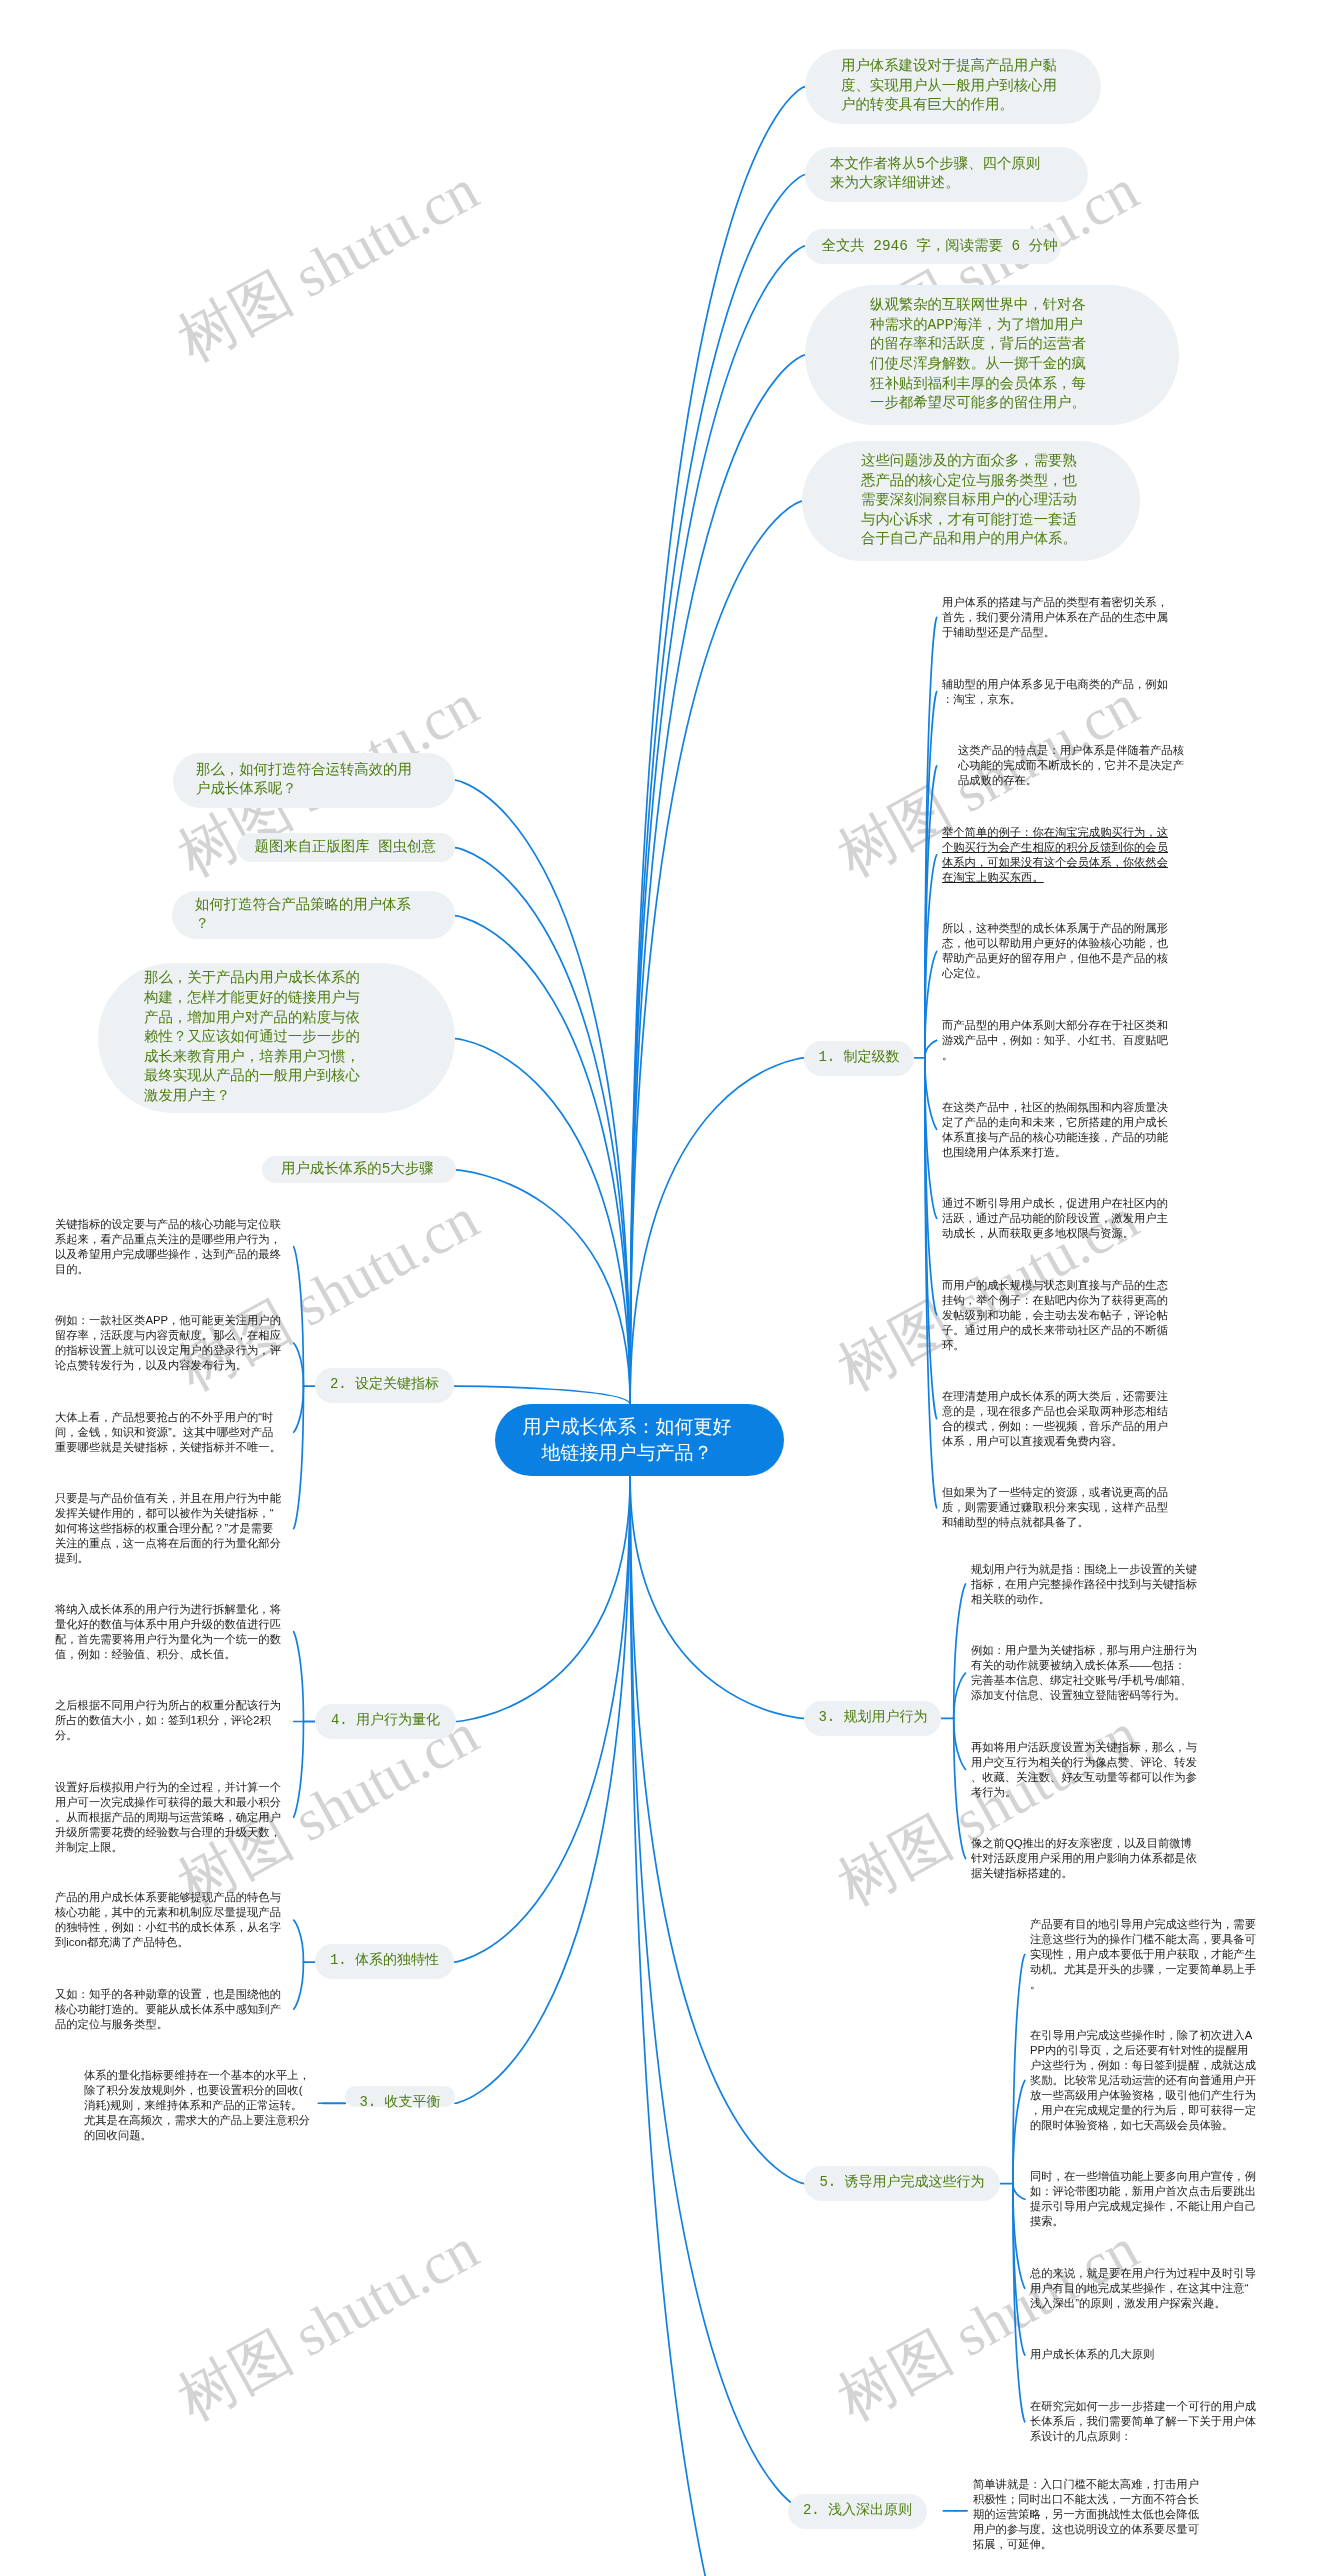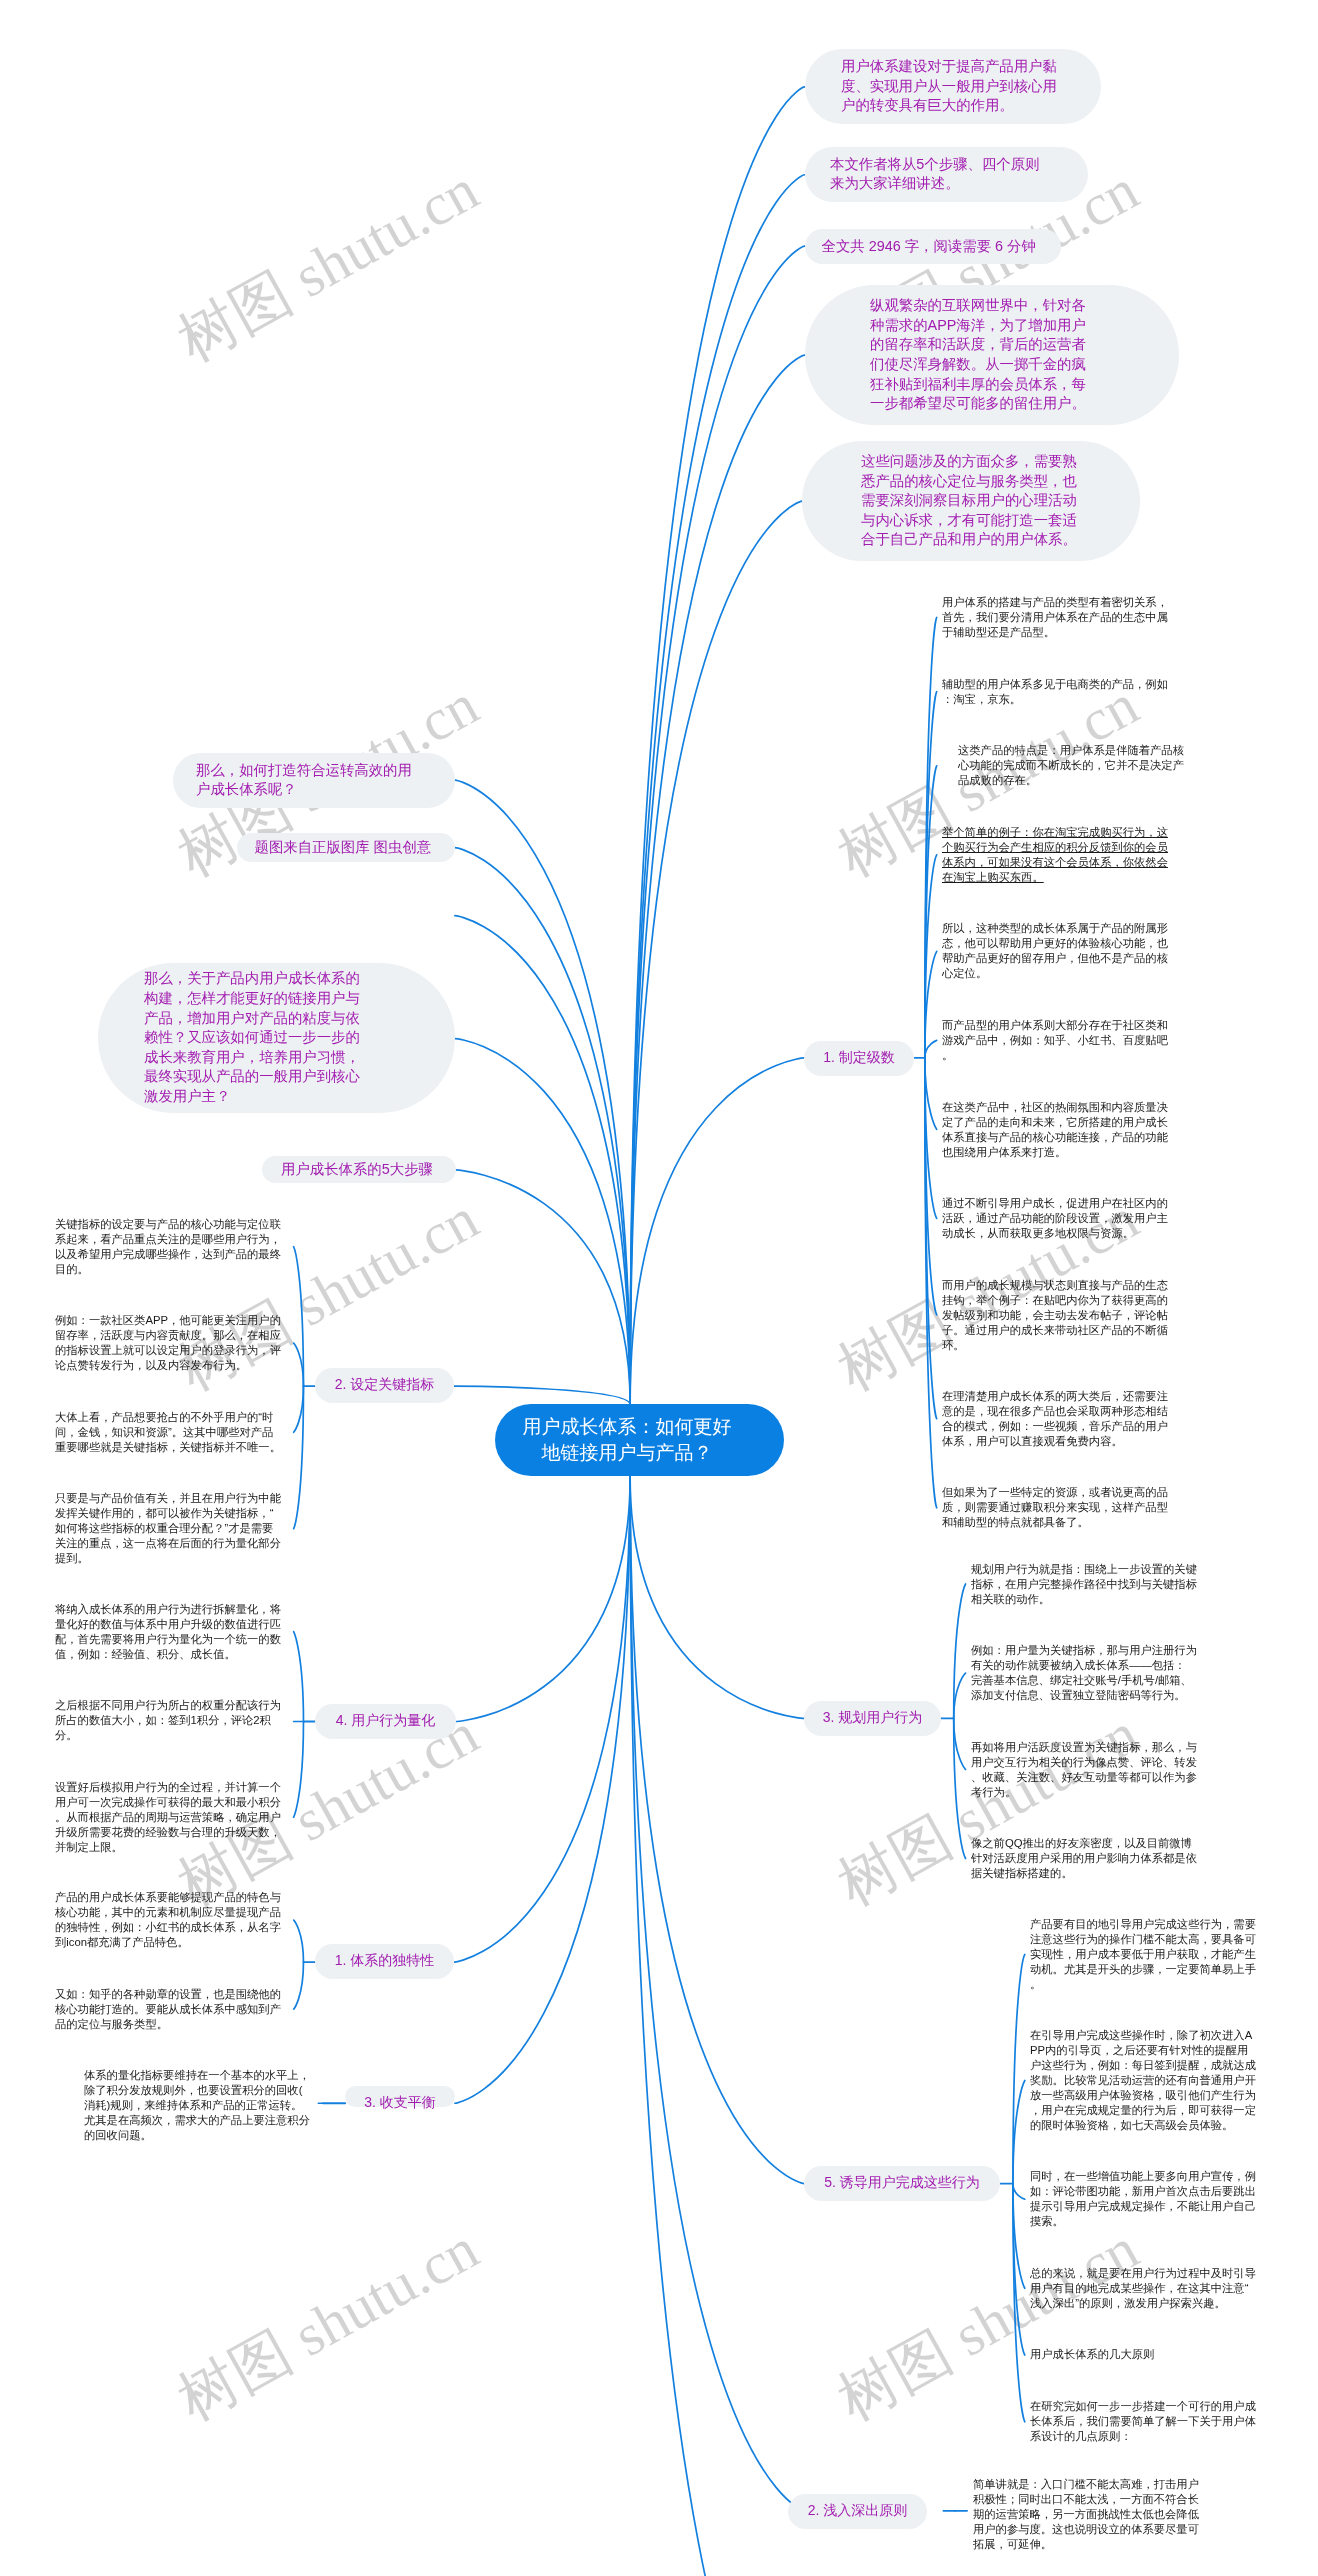--- a/index.html
+++ b/index.html
@@ -2,21 +2,21 @@
 <html style="font-size:8.2px"><head>
 <meta charset="utf-8">
 <style>
   html,body{margin:0;padding:0;background:#ffffff;}
   #canvas{position:relative;width:1319px;height:3123px;background:#ffffff;overflow:hidden;
           font-family:"Liberation Sans",sans-serif;}
   #links{position:absolute;left:0;top:0;}
   .wm{position:absolute;left:0;top:0;color:#000;opacity:0.17;font-size:59px;font-weight:400;
       font-family:"Liberation Serif",serif;transform-origin:0 0;
       white-space:nowrap;user-select:none;line-height:1;}
-  .node{position:absolute;box-sizing:border-box;border-radius:515px;background:#EDF1F4;color:#a21caf;}
+  .node{position:absolute;box-sizing:border-box;border-radius:515px;background:#EDF1F4;color:#4d7c0f;font-family:Liberation Mono, monospace;}
   .topic{font-size:14.4px;line-height:19.6px;}
   .branch{font-size:14px;line-height:19.6px;padding:7.2px 14.4px;white-space:nowrap;text-align:center;}
   .rootnode{position:absolute;box-sizing:border-box;border-radius:515px;background:#0A80E2;
             color:#fff;font-size:19px;line-height:26px;text-align:center;}
   .blk{position:absolute;font-size:11.3px;line-height:15px;color:#191919;white-space:nowrap;}
   .blk.r{text-align:left;}
   .blk.l{text-align:left;}
   .ln{display:block;}
 </style>
 </head>
@@ -134,20 +134,24 @@
       <span class="ln">与内心诉求，才有可能打造一套适</span>
       <span class="ln">合于自己产品和用户的用户体系。</span>
     </div>
 <div class="node topic" style="left:173px;top:753px;width:282px;height:55px;padding:7.7px 0 0 23px;">
       <span class="ln">那么，如何打造符合运转高效的用</span>
       <span class="ln">户成长体系呢？</span>
     </div>
 <div class="node topic" style="left:237px;top:833px;width:218px;height:29px;padding:4.6px 0 0 17.5px;">
       <span class="ln">题图来自正版图库 图虫创意</span>
     </div>
+<div class="node topic" style="left:172px;top:891px;width:283px;height:48px;padding:4.6px 0 0 23px;">
+      <span class="ln">如何打造符合产品策略的用户体系</span>
+      <span class="ln">？</span>
+    </div>
 <div class="node topic" style="left:98px;top:963px;width:357px;height:150px;padding:6.4px 0 0 46px;">
       <span class="ln">那么，关于产品内用户成长体系的</span>
       <span class="ln">构建，怎样才能更好的链接用户与</span>
       <span class="ln">产品，增加用户对产品的粘度与依</span>
       <span class="ln">赖性？又应该如何通过一步一步的</span>
       <span class="ln">成长来教育用户，培养用户习惯，</span>
       <span class="ln">最终实现从产品的一般用户到核心</span>
       <span class="ln">激发用户主？</span>
     </div>
 <div class="node topic" style="left:262px;top:1156px;width:194px;height:27px;padding:3.9px 0 0 19px;">

